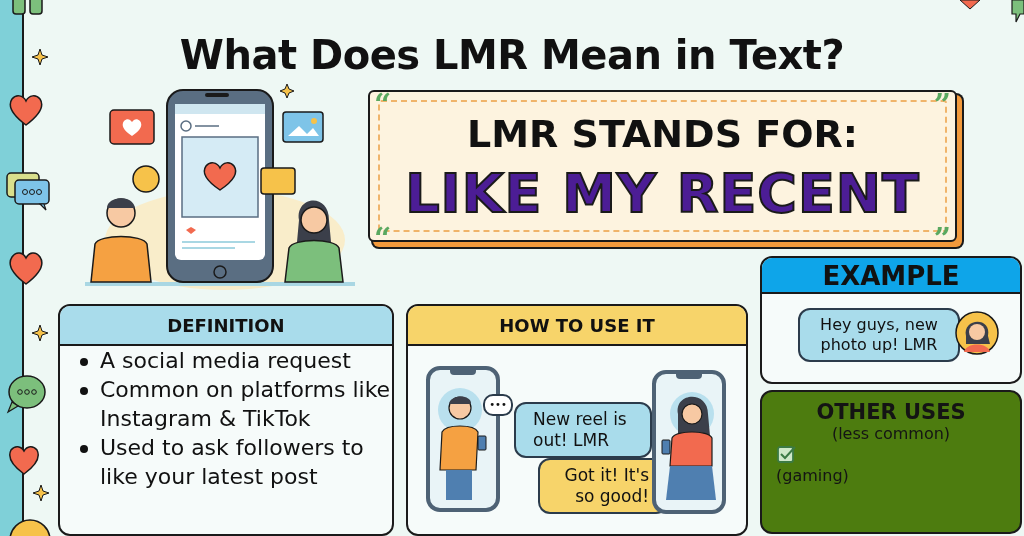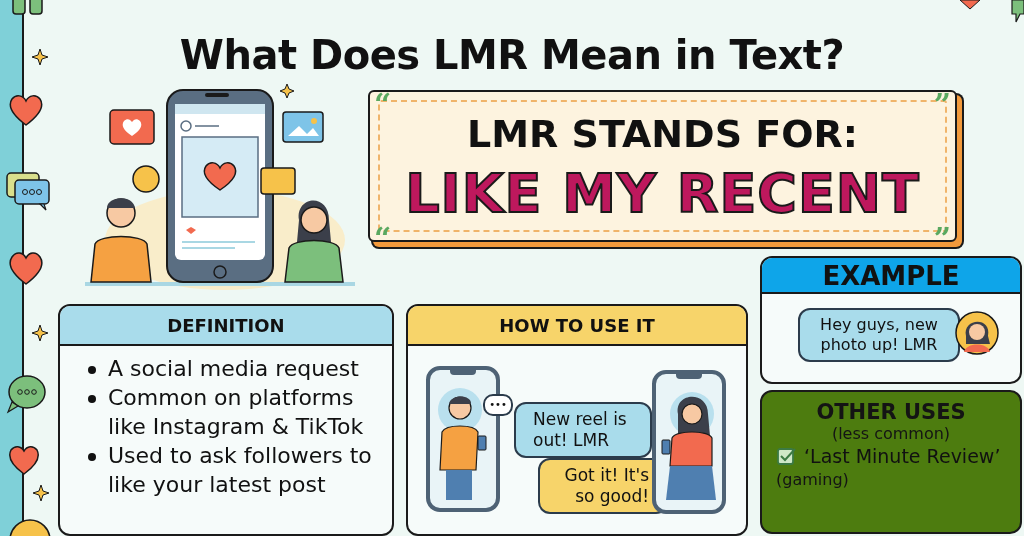--- a/index.html
+++ b/index.html
@@ -4,26 +4,26 @@
 <style>
   html,body{margin:0;padding:0;}
   body{width:1024px;height:536px;overflow:hidden;background:#eef8f4;font-family:"DejaVu Sans","Liberation Sans",sans-serif;position:relative;color:#141414;}
   .leftbar{position:absolute;left:0;top:0;width:22px;height:536px;background:#7fd0d8;border-right:2px solid #1a1a1a;}
   .abs{position:absolute;}
   .title{position:absolute;left:0;top:12px;width:1024px;text-align:center;font-weight:bold;font-size:40px;letter-spacing:-0.5px;color:#111;margin-top:20px;}
   
   .banner{position:absolute;left:368px;top:90px;width:585px;height:148px;background:#fdf3df;border:2px solid #1a1a1a;border-radius:6px;box-shadow:5px 5px 0 #f39a3c, 5px 5px 0 2px #1a1a1a;}
   .banner-inner{position:absolute;left:8px;top:8px;right:8px;bottom:8px;border:2px dashed #f0b46a;border-radius:3px;}
   .banner-l1{position:absolute;left:0;width:100%;top:20px;text-align:center;font-weight:bold;font-size:38px;color:#111;}
-  .banner-l2{position:absolute;left:0;width:100%;top:70px;text-align:center;font-weight:bold;font-size:54px;color:#be185d;-webkit-text-stroke:2px #1a1a1a;letter-spacing:1px;}
+  .banner-l2{position:absolute;left:0;width:100%;top:70px;text-align:center;font-weight:bold;font-size:54px;color:#4c1d95;-webkit-text-stroke:2px #1a1a1a;letter-spacing:1px;}
   .quote{position:absolute;font-size:30px;font-weight:bold;color:#5aa860;line-height:1;font-family:"DejaVu Serif",serif;}
   
   .card{position:absolute;border:2px solid #1a1a1a;border-radius:12px;background:#f6fbfa;overflow:hidden;}
   .card-head{height:38px;border-bottom:2px solid #1a1a1a;text-align:center;font-weight:bold;font-size:18px;line-height:40px;color:#111;}
-  .def-list{list-style:none;margin:8px;padding:0 0 0 18px;}
+  .def-list{list-style:none;margin:0;padding:0 0 0 18px;}
   .def-list li{font-size:22px;line-height:29px;position:relative;padding-left:22px;color:#111;}
   .def-list li:before{content:"";position:absolute;left:2px;top:12px;width:8px;height:8px;border-radius:50%;background:#111;}
   .bubble{position:absolute;border:2px solid #2b3b4b;border-radius:12px;font-size:17px;line-height:21px;padding:5px 17px;color:#111;}
   .phone{position:absolute;background:#e9f4f7;border:4px solid #4e6275;border-radius:14px;}
   .phone .notch{position:absolute;left:50%;top:0;width:26px;height:5px;margin-left:-13px;background:#4e6275;border-radius:0 0 4px 4px;}
   .other-item{display:flex;align-items:center;font-size:19px;line-height:24px;padding-left:14px;color:#111;}
 </style>
 </head>
 <body>
 
@@ -179,16 +179,15 @@
 </div>
 
 <div class="card" style="left:760px;top:390px;width:258px;height:140px;background:#4d7c0f">
   <div style="text-align:center;font-weight:bold;font-size:21px;margin-top:8px">OTHER USES</div>
   <div style="text-align:center;font-size:16px;line-height:20px">(less common)</div>
   <div class="other-item">
     <svg width="22" height="20" style="margin-right:6px">
         <rect x="2" y="3" width="15" height="15" rx="2" fill="#cfe8c8" stroke="#3c7a44" stroke-width="1.8"></rect>
         <path d="M5 10 L9 14 L19 3" fill="none" stroke="#3c7a44" stroke-width="2"></path>
       </svg>
-    <span>‘Last Minute Review’</span>
   </div>
   <div style="font-size:16px;line-height:24px;padding-left:14px">(gaming)</div>
 </div>
 
 </body></html>

